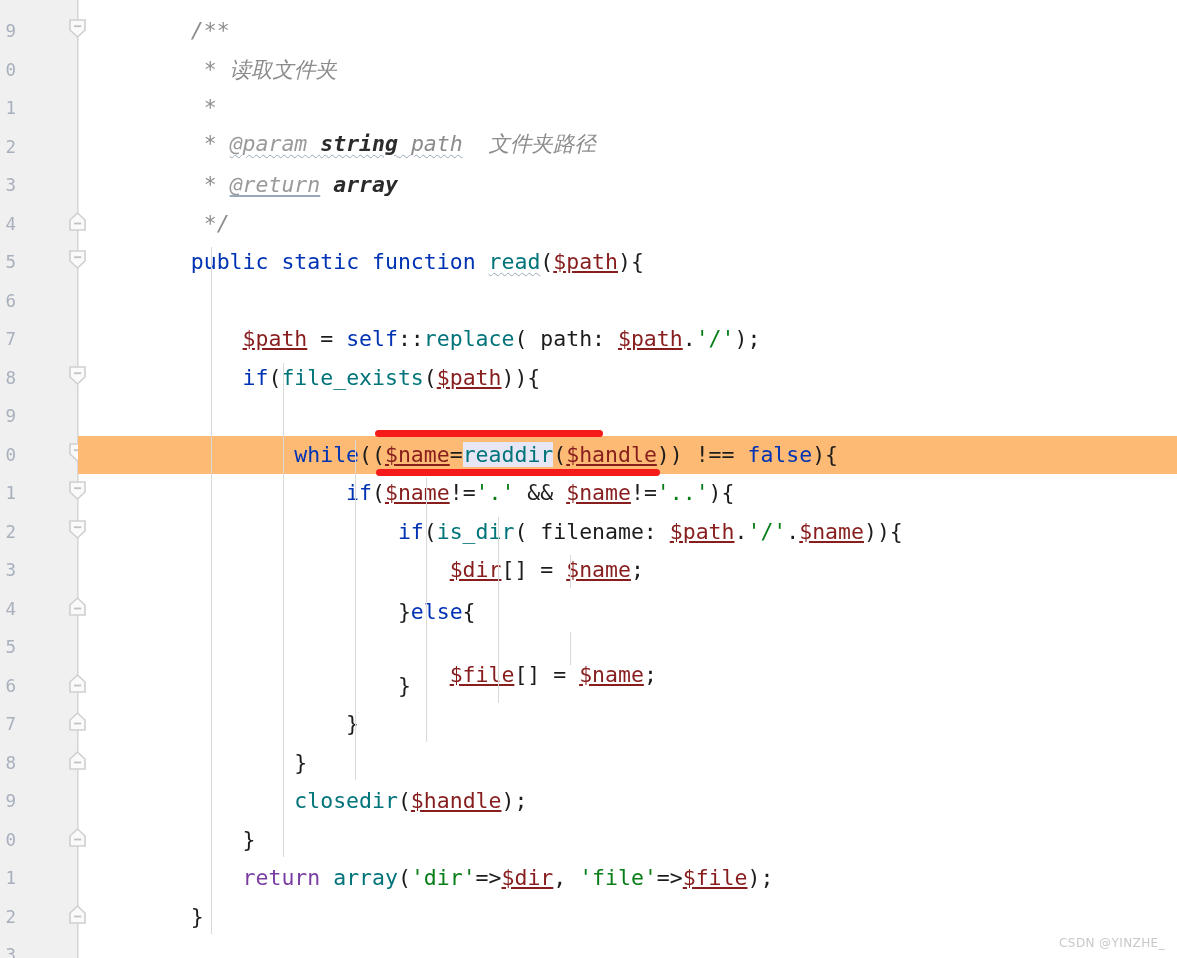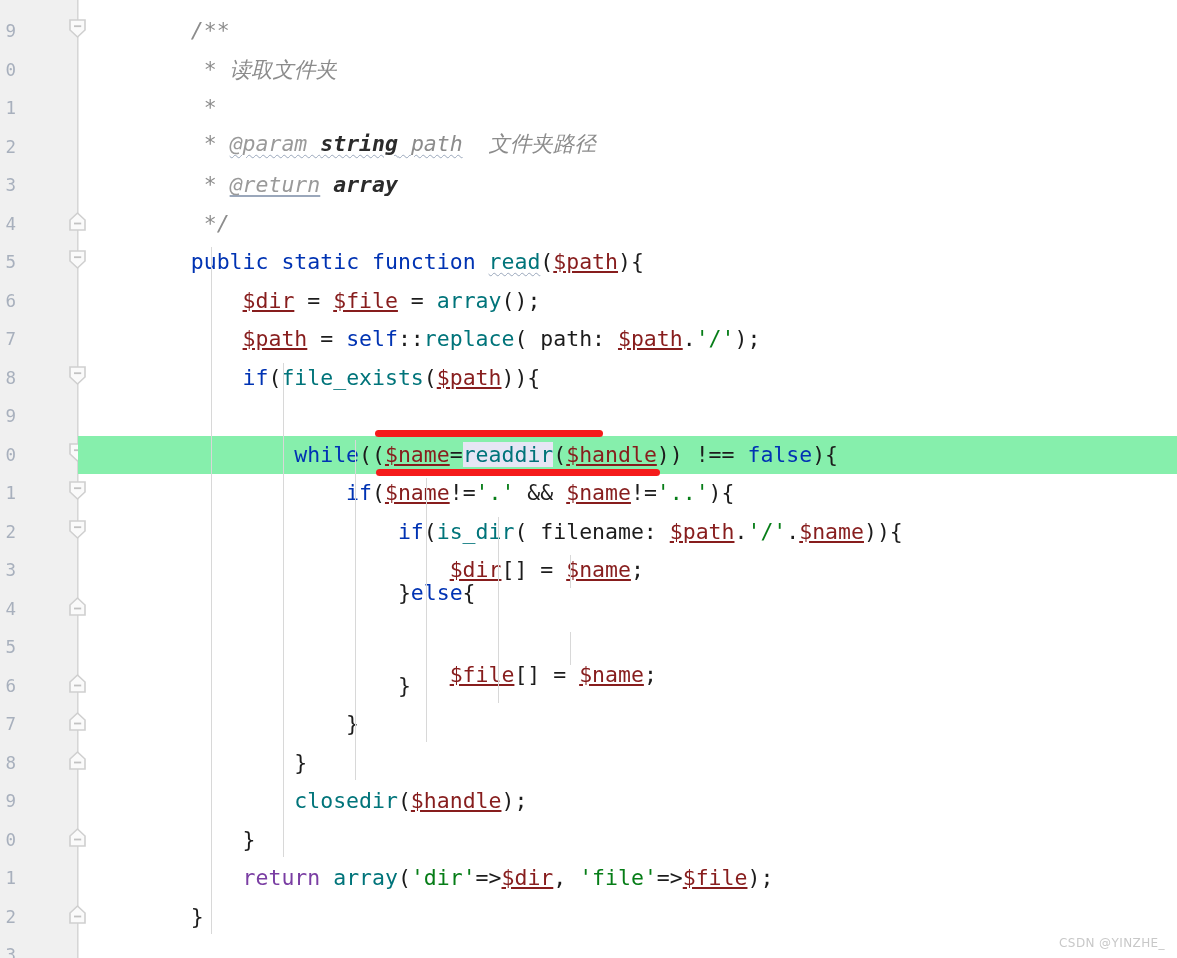--- a/index.html
+++ b/index.html
@@ -97,21 +97,21 @@
     font-size: 21.5px;
     color: #1c1c1c;
   }
   .line .txt {
     position: absolute;
     left: 61px;
     top: 0;
     white-space: pre;
   }
   .caret-line {
-    background: #86efac;
+    background: #fdba74;
   }
 
   
   .iguide {
     position: absolute;
     width: 1px;
     background: #d8d8d8;
   }
 
   
@@ -289,28 +289,27 @@
   </div>
 
   <div class="code-area" id="code">
       <div class="line" style="top: 12px;"><span class="txt"><span class="cmt">    </span><span class="cmt">/**</span></span></div>
       <div class="line" style="top: 50.5px;"><span class="txt"><span class="cmt">     </span><span class="cmt">* 读取文件夹</span></span></div>
       <div class="line" style="top: 89px;"><span class="txt"><span class="cmt">     </span><span class="cmt">*</span></span></div>
       <div class="line" style="top: 125px;"><span class="txt"><span class="cmt">     </span><span class="cmt">* </span><span class="cmt-tag wavy">@param</span><span class="cmt wavy"> </span><span class="cmt-b wavy">string</span><span class="cmt wavy"> </span><span class="cmt-i wavy">path</span><span class="cmt">  文件夹路径</span></span></div>
       <div class="line" style="top: 166px;"><span class="txt"><span class="cmt">     </span><span class="cmt">* </span><span class="cmt-tag uline">@return</span><span class="cmt"> </span><span class="cmt-b">array</span></span></div>
       <div class="line" style="top: 204.5px;"><span class="txt"><span class="cmt">     </span><span class="cmt">*/</span></span></div>
       <div class="line" style="top: 243px;"><span class="txt"><span class="punct">    </span><span class="kw">public</span><span class="punct"> </span><span class="kw">static</span><span class="punct"> </span><span class="kw">function</span><span class="punct"> </span><span class="fn wavy">read</span><span class="punct">(</span><span class="php-var">$path</span><span class="punct">){</span></span></div>
-      <div class="line" style="top: 281.5px;"><span class="txt"><span class="punct">        </span><span class="php-var">$dir</span><span class="punct"> = </span><span class="php-var">$file</span><span class="punct"> = </span><span class="fn">array</span><span class="punct">();</span></span></div>
       <div class="line" style="top: 320px;"><span class="txt"><span class="punct">        </span><span class="php-var">$path</span><span class="punct"> = </span><span class="kw">self</span><span class="punct">::</span><span class="fn">replace</span><span class="punct">( </span><span class="punct">path</span><span class="punct">: </span><span class="php-var">$path</span><span class="punct">.</span><span class="str">'/'</span><span class="punct">);</span></span></div>
       <div class="line" style="top: 358.5px;"><span class="txt"><span class="punct">        </span><span class="kw">if</span><span class="punct">(</span><span class="fn">file_exists</span><span class="punct">(</span><span class="php-var">$path</span><span class="punct">)){</span></span></div>
       <div class="line caret-line" style="top: 435.5px;"><span class="txt"><span class="punct">            </span><span class="kw">while</span><span class="punct">((</span><span class="php-var">$name</span><span class="punct">=</span><span class="fn ident-hl">readdir</span><span class="punct">(</span><span class="php-var">$handle</span><span class="punct">)) !== </span><span class="kw">false</span><span class="punct">){</span></span></div>
       <div class="line" style="top: 474px;"><span class="txt"><span class="punct">                </span><span class="kw">if</span><span class="punct">(</span><span class="php-var">$name</span><span class="punct">!=</span><span class="str">'.'</span><span class="punct"> &amp;&amp; </span><span class="php-var">$name</span><span class="punct">!=</span><span class="str">'..'</span><span class="punct">){</span></span></div>
       <div class="line" style="top: 512.5px;"><span class="txt"><span class="punct">                    </span><span class="kw">if</span><span class="punct">(</span><span class="fn">is_dir</span><span class="punct">( </span><span class="punct">filename</span><span class="punct">: </span><span class="php-var">$path</span><span class="punct">.</span><span class="str">'/'</span><span class="punct">.</span><span class="php-var">$name</span><span class="punct">)){</span></span></div>
       <div class="line" style="top: 551px;"><span class="txt"><span class="punct">                        </span><span class="php-var">$dir</span><span class="punct">[] = </span><span class="php-var">$name</span><span class="punct">;</span></span></div>
-      <div class="line" style="top: 574px;"><span class="txt"><span class="punct">                    }</span><span class="kw">else</span><span class="punct">{</span></span></div>
+      <div class="line" style="top: 593px;"><span class="txt"><span class="punct">                    }</span><span class="kw">else</span><span class="punct">{</span></span></div>
       <div class="line" style="top: 656px;"><span class="txt"><span class="punct">                        </span><span class="php-var">$file</span><span class="punct">[] = </span><span class="php-var">$name</span><span class="punct">;</span></span></div>
       <div class="line" style="top: 666.5px;"><span class="txt"><span class="punct">                    }</span></span></div>
       <div class="line" style="top: 705px;"><span class="txt"><span class="punct">                }</span></span></div>
       <div class="line" style="top: 743.5px;"><span class="txt"><span class="punct">            }</span></span></div>
       <div class="line" style="top: 782px;"><span class="txt"><span class="punct">            </span><span class="fn">closedir</span><span class="punct">(</span><span class="php-var">$handle</span><span class="punct">);</span></span></div>
       <div class="line" style="top: 820.5px;"><span class="txt"><span class="punct">        }</span></span></div>
       <div class="line" style="top: 859px;"><span class="txt"><span class="punct">        </span><span class="kw2">return</span><span class="punct"> </span><span class="fn">array</span><span class="punct">(</span><span class="str">'dir'</span><span class="punct">=&gt;</span><span class="php-var">$dir</span><span class="punct">, </span><span class="str">'file'</span><span class="punct">=&gt;</span><span class="php-var">$file</span><span class="punct">);</span></span></div>
       <div class="line" style="top: 897.5px;"><span class="txt"><span class="punct">    }</span></span></div>
       <div class="iguide" style="left: 133.18px; top: 247px; height: 687px;"></div>
       <div class="iguide" style="left: 204.86px; top: 362.5px; height: 494.5px;"></div>

